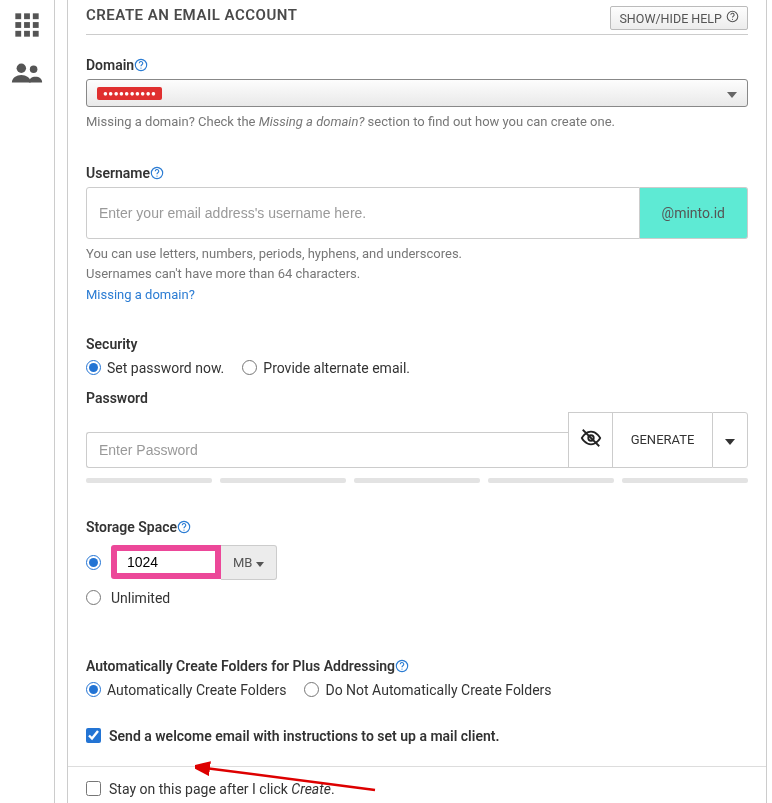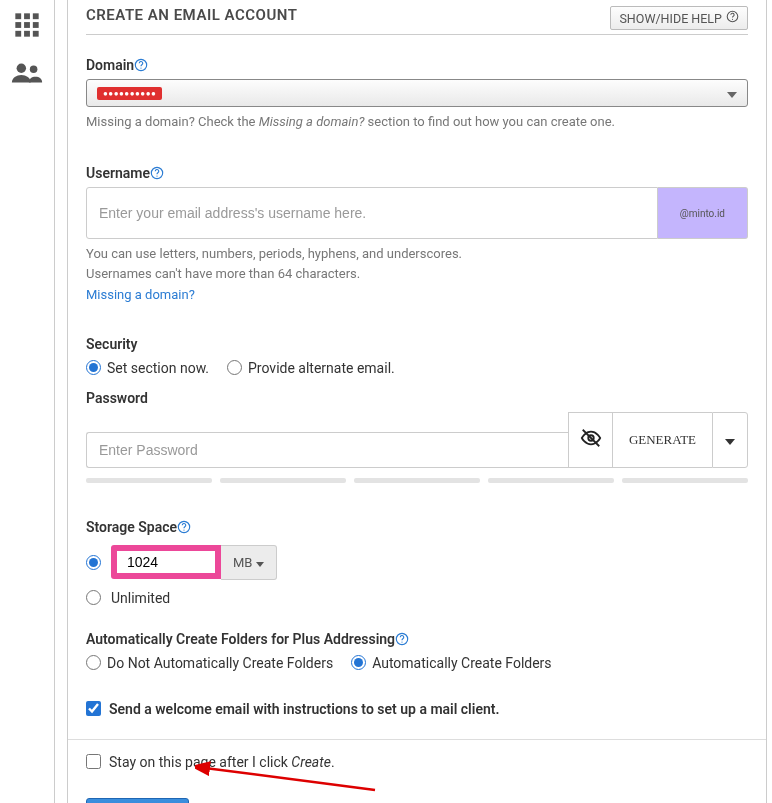--- a/index.html
+++ b/index.html
@@ -120,29 +120,29 @@
     flex: 1;
     border: 1px solid #ccc;
     border-radius: 3px 0 0 3px;
     height: 52px;
     padding: 0 12px;
     font-size: 14px;
     color: #333;
   }
   .input-text::placeholder { color: #999; }
   .input-suffix {
-    background: #c4b5fd;
+    background: #5eead4;
     border: 1px solid #ccc;
     border-left: none;
     border-radius: 0 3px 3px 0;
     padding: 0 22px;
     display: flex;
     align-items: center;
     color: #555;
-    font-size: 10px;
+    font-size: 14px;
     text-align: right;
   }
   .link { color: #2b7cd3; cursor: pointer; }
   .radio-row { margin-top: 8px; display: flex; align-items: center; gap: 18px; flex-wrap: wrap;}
   .radio-item { display: inline-flex; align-items: center; gap: 6px; font-size: 14px; color: #333; }
   input[type=radio] { width: 15px; height: 15px; accent-color: #2374d4; cursor:pointer; }
   input[type=checkbox] { width: 15px; height: 15px; accent-color: #2374d4; cursor:pointer; }
   .pw-row { display: flex; margin-top: 6px; }
   .pw-input {
     flex: 1;
@@ -166,21 +166,20 @@
   }
   .pw-gen {
     width: 100px;
     border: 1px solid #ccc;
     border-right: none;
     display:flex;align-items:center;justify-content:center;
     cursor:pointer;
     font-size:13px;
     color:#333;
     background:#fff;
-    font-family:Liberation Serif, serif;
   }
   .pw-drop {
     width: 36px;
     border: 1px solid #ccc;
     border-radius: 0 3px 3px 0;
     display:flex;align-items:center;justify-content:center;
     cursor:pointer;
     color:#333;
     background:#fff;
   }
@@ -315,21 +314,21 @@
       <div class="hint">You can use letters, numbers, periods, hyphens, and underscores.</div>
       <div class="hint" style="margin-top:2px">Usernames can't have more than 64 characters.</div>
       <div class="hint" style="margin-top:2px"><span class="link">Missing a domain?</span></div>
     </div>
 
     <div class="section" style="margin-top:32px">
       <div class="label">Security</div>
       <div class="radio-row">
         <label class="radio-item">
           <input type="radio" name="sec" checked="" style="">
-          <span>Set section now.</span>
+          <span>Set password now.</span>
         </label>
         <label class="radio-item">
           <input type="radio" name="sec" style="">
           <span>Provide alternate email.</span>
         </label>
       </div>
     </div>
 
     <div class="section" style="margin-top:14px">
       <div class="label">Password</div>
@@ -384,39 +383,39 @@
                 </svg></span>
           </div>
         </div>
       </div>
       <div class="storage-option">
         <input type="radio" name="storage" style="">
         <span>Unlimited</span>
       </div>
     </div>
 
-    <div class="section" style="margin-top:25px">
+    <div class="section" style="margin-top:52px">
       <div class="label">
         <span>Automatically Create Folders for Plus Addressing</span>
         <span class="help-icon">
           <svg width="14" height="14" viewBox="0 0 16 16" fill="none" stroke="#2b7cd3" stroke-width="1.3">
               <circle cx="8" cy="8" r="6.5"></circle>
               <path d="M6 6a2 2 0 1 1 3 1.7c-.7.4-1 .8-1 1.6"></path>
               <circle cx="8" cy="11.5" r="0.7" fill="#2b7cd3" stroke="none"></circle>
             </svg>
         </span>
       </div>
       <div class="radio-row">
         <label class="radio-item">
+          <input type="radio" name="plus" checked="" style="">
+          <span>Automatically Create Folders</span>
+        </label>
+        <label class="radio-item">
           <input type="radio" name="plus" style="">
           <span>Do Not Automatically Create Folders</span>
-        </label>
-        <label class="radio-item">
-          <input type="radio" name="plus" checked="" style="">
-          <span>Automatically Create Folders</span>
         </label>
       </div>
     </div>
 
     <div class="checkbox-row" style="margin-top:30px">
       <input type="checkbox" checked="" style="">
       <span style="font-weight:600">Send a welcome email with instructions to set up a mail client.</span>
     </div>
 
     <div class="panel-footer">

